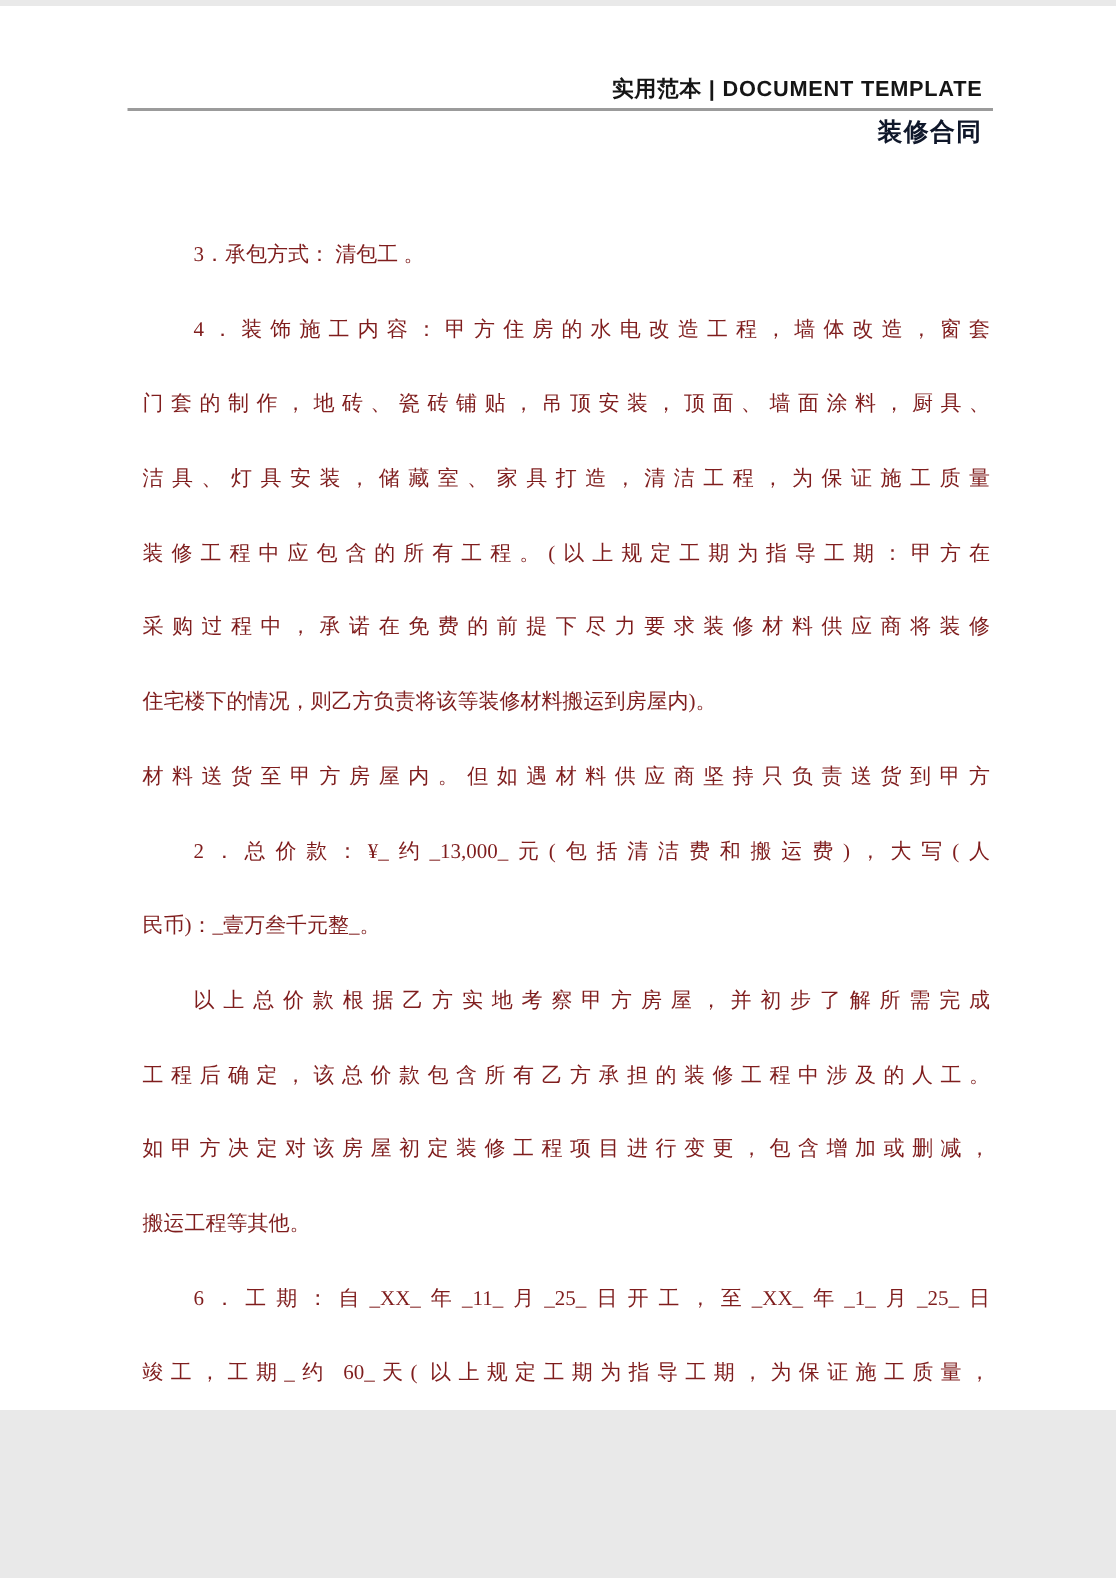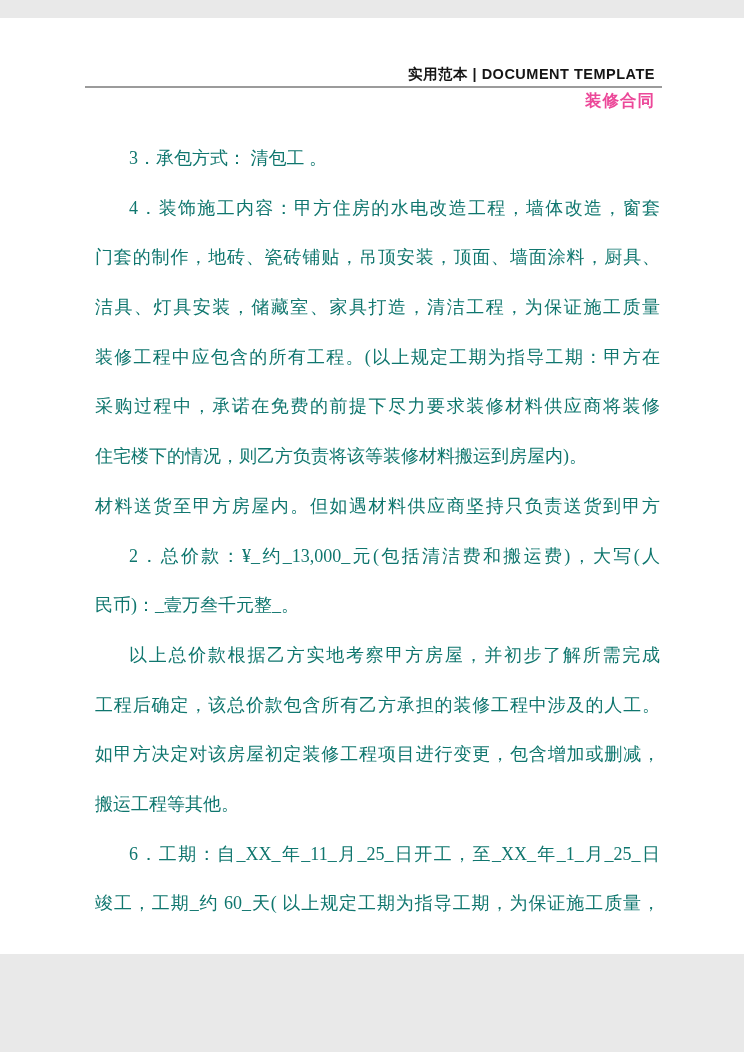--- a/index.html
+++ b/index.html
@@ -1,46 +1,46 @@
 <!DOCTYPE html>
 <html lang="zh"><head>
 <meta charset="utf-8">
 <style>
   html,body{margin:0;padding:0;background:#e9e9e9;}
   .page{
     position:relative;
     width:744px;height:936px;
-    margin:18px auto;
+    margin:4px auto;
     background:#ffffff;
     font-family:"Liberation Serif","DejaVu Serif",serif;
     overflow:hidden;
   }
   
   .hdr{
     position:absolute;left:85px;right:82px;top:47px;
     text-align:right;
   }
   .hdr-brand{
     font-family:"Liberation Sans","DejaVu Sans",sans-serif;
     font-weight:700;font-size:14.5px;letter-spacing:.5px;
     color:#151515;padding-right:7px;line-height:18px;
   }
   .hdr-rule{
     margin-top:3px;height:0;
     border-top:2px solid #9b9b9b;
   }
   .hdr-sub{
-    font-family:Liberation Mono, monospace;
+    font-family:Liberation Serif, serif;
     font-weight:700;font-size:16.5px;letter-spacing:1px;
-    color:#ec4899;padding-right:7px;margin-top:4px;line-height:20px;
+    color:#0f172a;padding-right:7px;margin-top:4px;line-height:20px;
   }
   
   .doc-body{
-    position:absolute;left:95px;top:116px;width:565px;
-    font-size:18px;color:#0f766e;
+    position:absolute;left:95px;top:142px;width:565px;
+    font-size:14px;color:#7f1d1d;
   }
   .line{
     height:49.7px;line-height:49.7px;
     text-align:left;
   }
   .line.indent{text-indent:34px;}
   .line.fill{
     text-align:justify;
     text-align-last:justify;
     text-justify:inter-character;

